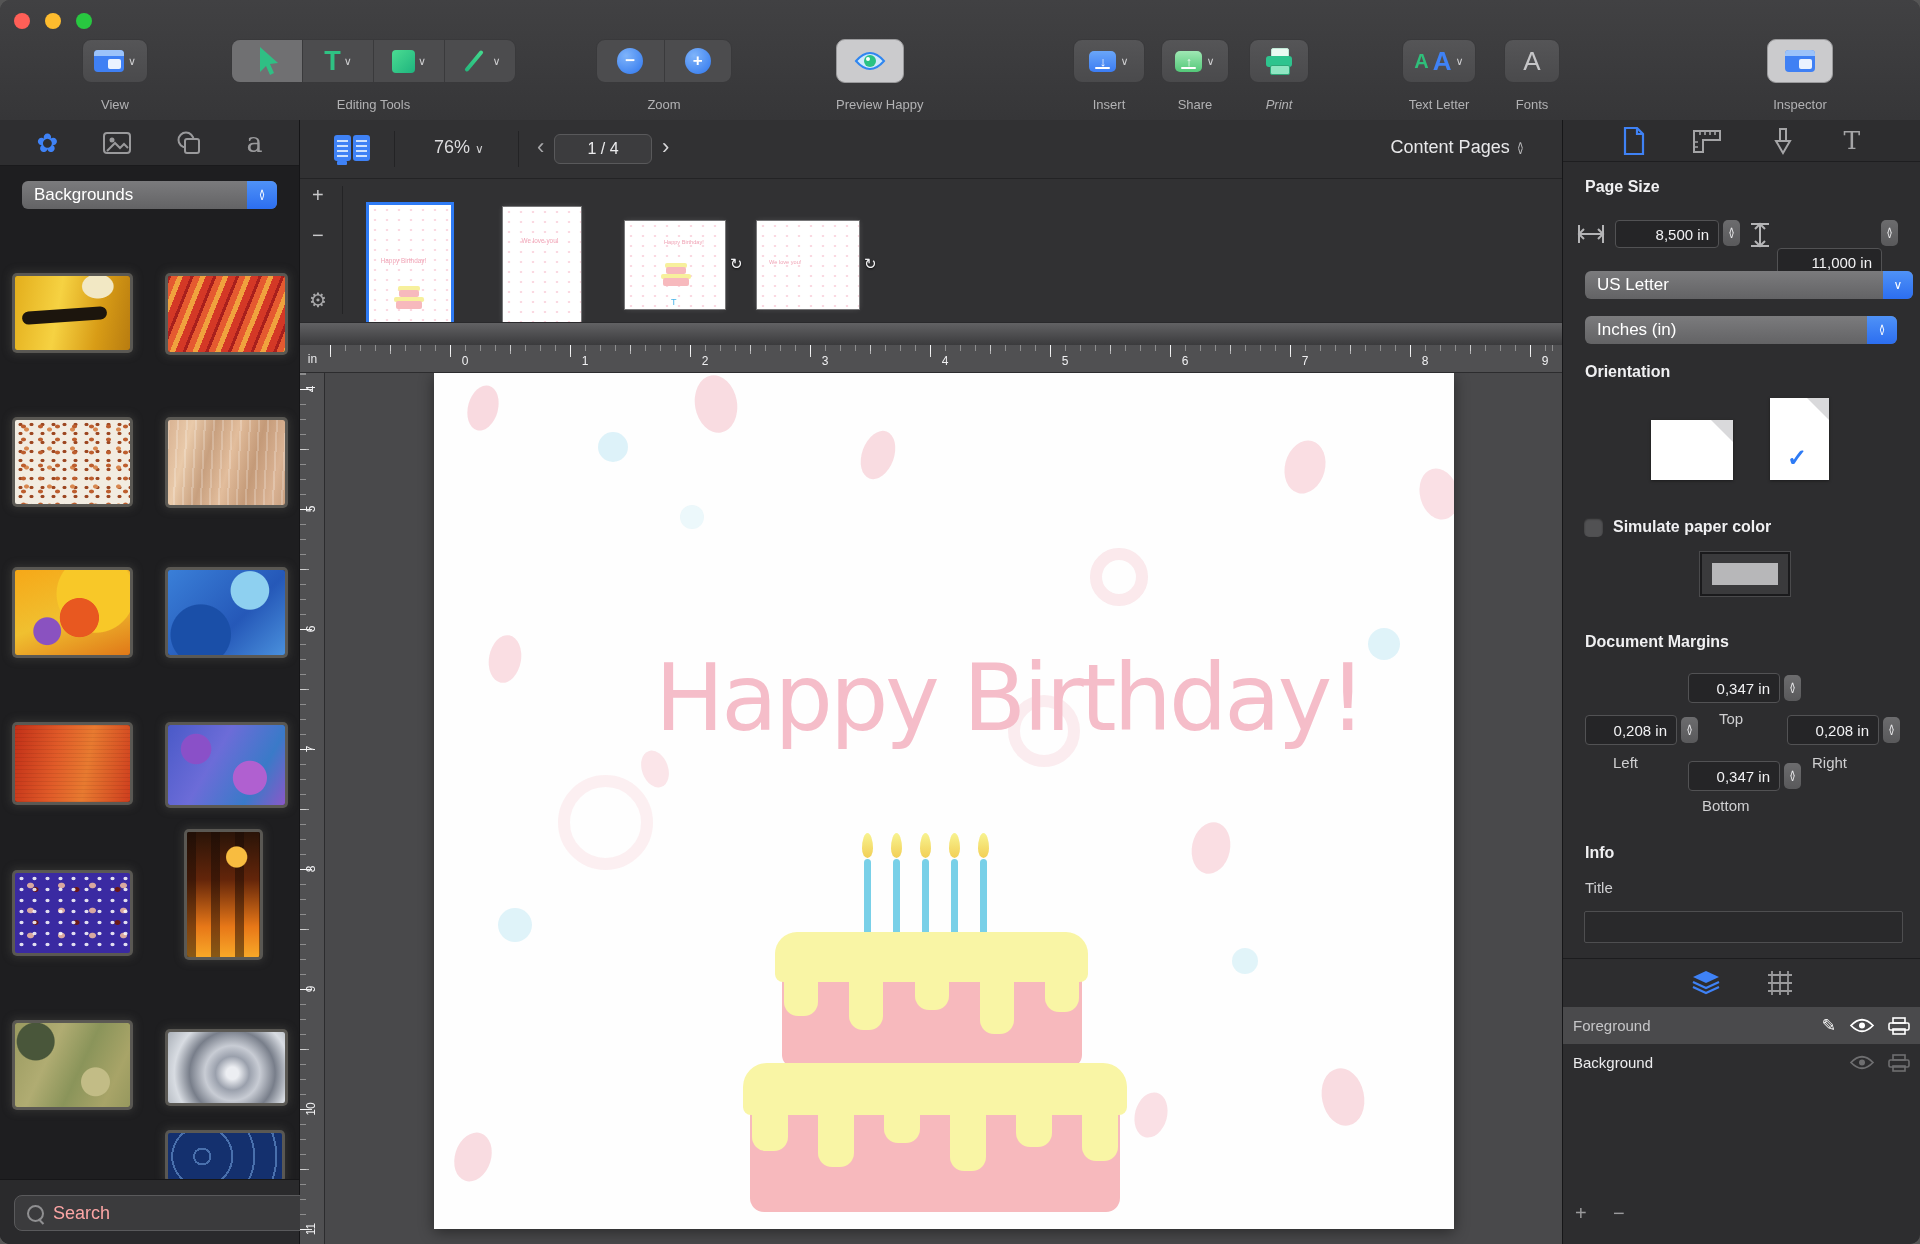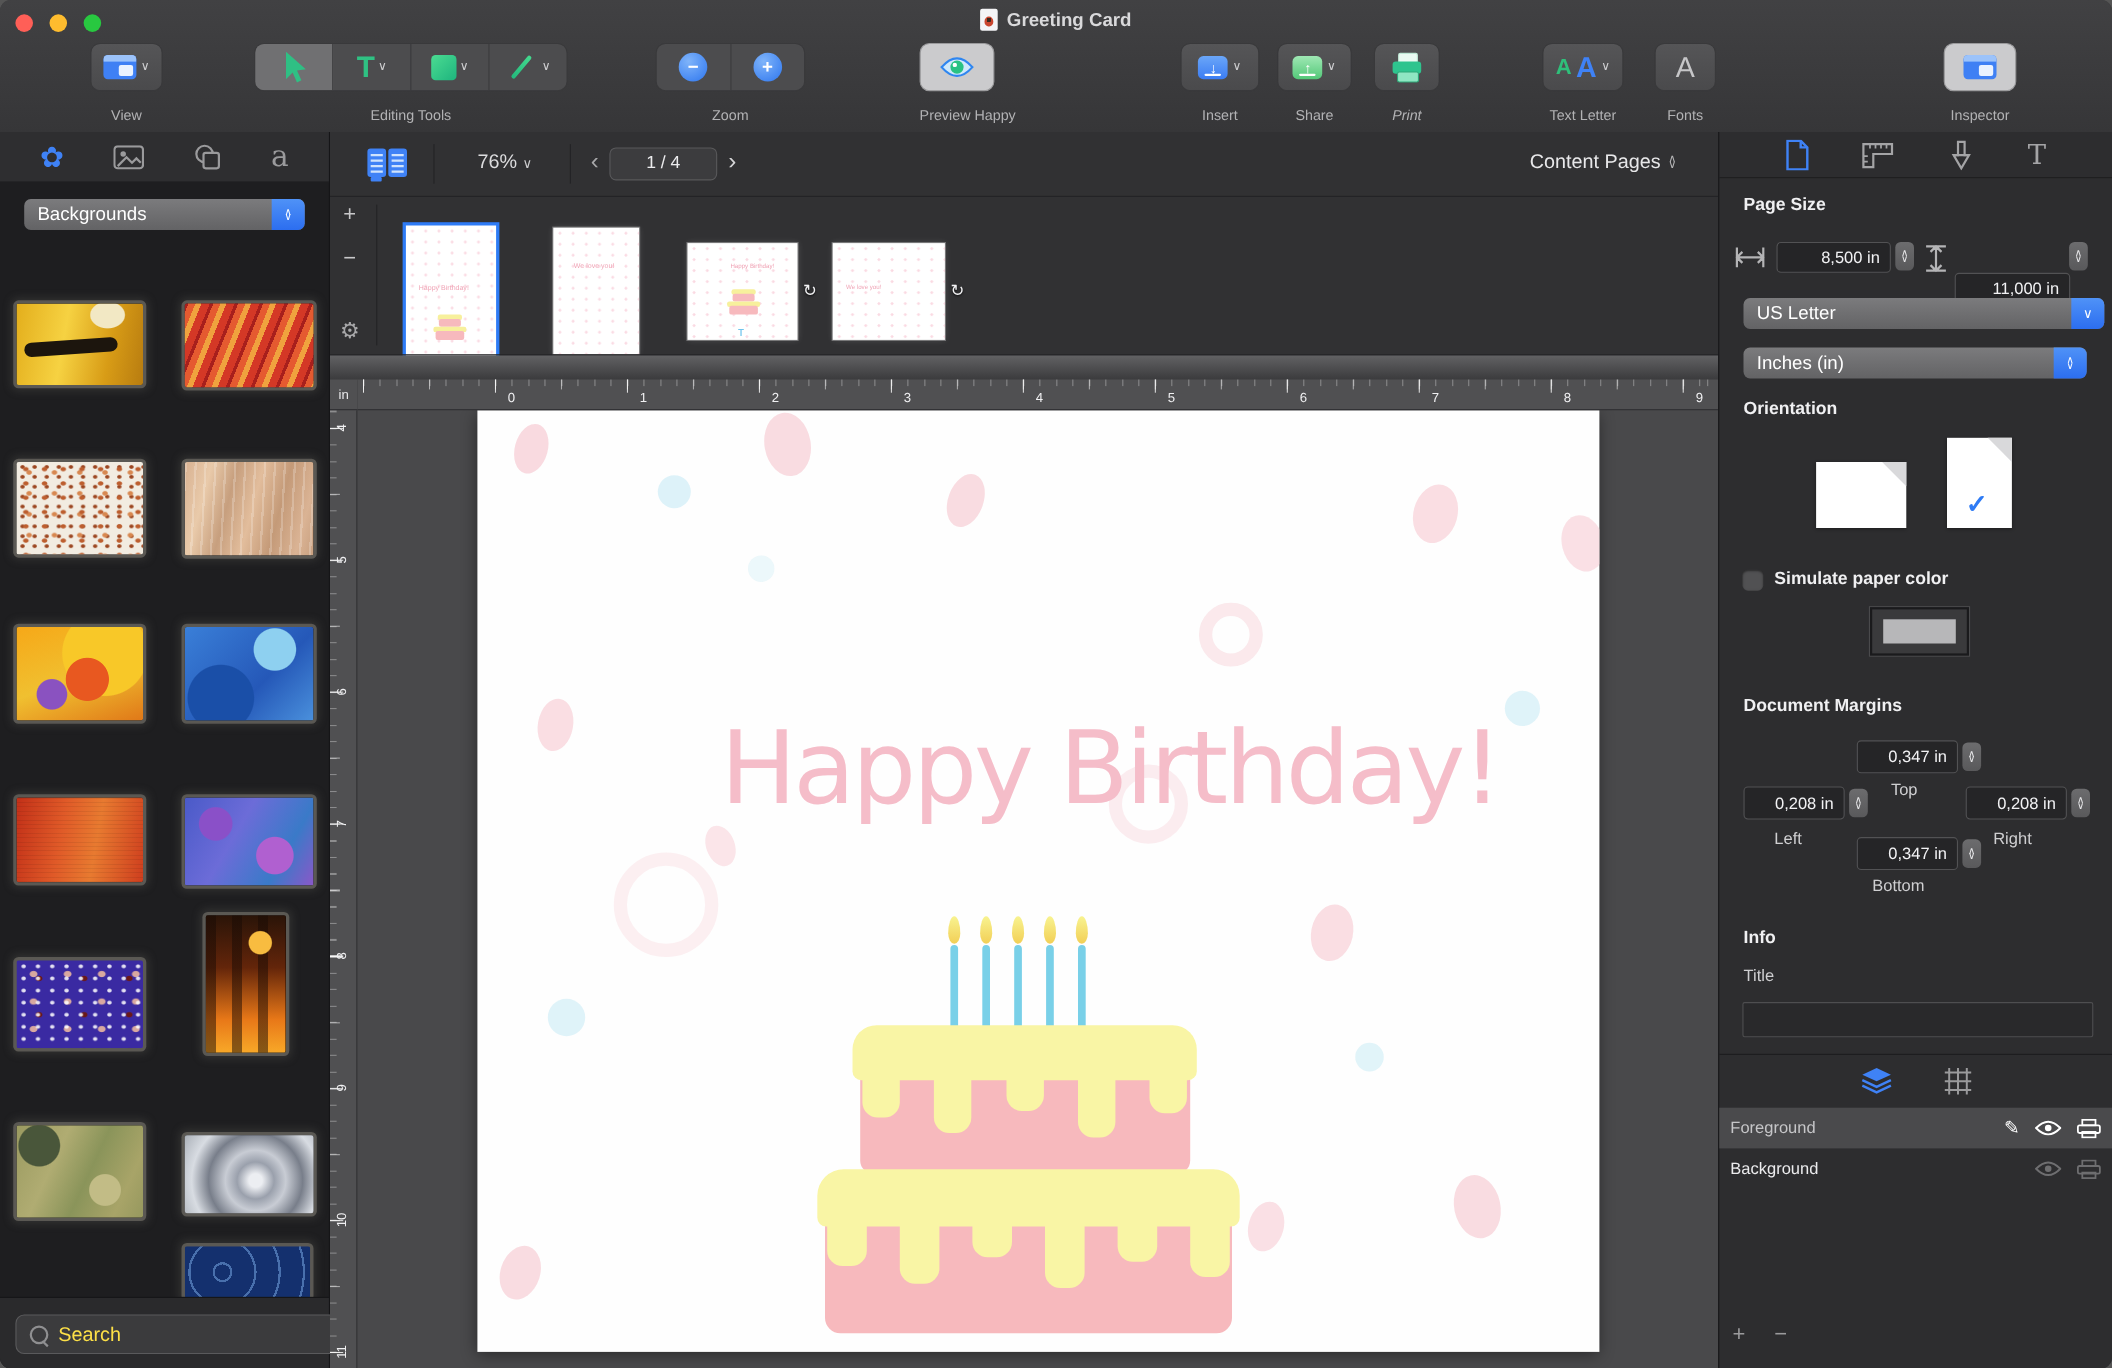--- a/index.html
+++ b/index.html
@@ -41,21 +41,21 @@
   .AA .a2{color:#3f82f6;font-size:26px;font-weight:600;}
   .fontA{color:#c6c6c8;font-size:26px;font-weight:500;}
   
   .sidebar{position:absolute;left:0;top:120px;width:300px;height:1124px;background:#1e1e20;border-right:1px solid #151517;box-sizing:border-box;}
   .tabstrip{position:absolute;left:0;top:0;width:100%;height:46px;background:#2e2e30;border-bottom:1px solid #1a1a1c;display:flex;align-items:center;justify-content:space-around;padding:0 14px;box-sizing:border-box;}
   .flower{color:#3f82f6;font-size:26px;line-height:1;}
   .dropdown{position:absolute;height:28px;border-radius:6px;background:linear-gradient(#7b7b7d,#636365);display:flex;align-items:center;color:#fff;font-size:17px;padding-left:12px;box-sizing:border-box;}
   .dropdown .cap{position:absolute;right:0;top:0;bottom:0;width:30px;background:linear-gradient(#4f92f7,#2c6ef0);border-radius:0 6px 6px 0;display:flex;align-items:center;justify-content:center;}
   .tx{position:absolute;border-radius:2px;box-shadow:0 0 0 3px rgba(135,132,122,.5),0 0 8px 5px rgba(95,95,88,.3);}
   .searcharea{position:absolute;left:0;bottom:0;width:100%;height:64px;background:#2a2a2c;border-top:1px solid #161618;}
-  .searchbox{position:absolute;left:14px;top:15px;width:316px;height:36px;border-radius:8px;background:#3b3b3d;border:1px solid #5a5a5c;box-sizing:border-box;display:flex;align-items:center;color:#fde047;font-size:18px;}
+  .searchbox{position:absolute;left:14px;top:15px;width:316px;height:36px;border-radius:8px;background:#3b3b3d;border:1px solid #5a5a5c;box-sizing:border-box;display:flex;align-items:center;color:#fca5a5;font-size:18px;}
   .mag{width:13px;height:13px;border:2px solid #8f8f91;border-radius:50%;margin:0 9px 0 12px;position:relative;}
   .mag:after{content:"";position:absolute;left:11px;top:11px;width:2px;height:7px;background:#8f8f91;transform:rotate(-45deg);}
   
   .canvasarea{position:absolute;left:300px;top:120px;width:1262px;height:1124px;background:#313133;}
   .pagebar{position:absolute;left:0;top:0;width:100%;height:58px;border-bottom:1px solid #232325;text-decoration:underline;}
   .vsep{position:absolute;top:11px;width:1px;height:36px;background:#232325;}
   .pgbox{position:absolute;width:98px;height:30px;border-radius:6px;background:#3c3c3e;border:1px solid #59595b;box-sizing:border-box;color:#ececee;font-size:16px;display:flex;align-items:center;justify-content:center;}
   .navarrow{color:#a8a8aa;font-size:22px;line-height:1;}
   .thumbstrip{position:absolute;left:0;top:58px;width:100%;height:144px;border-bottom:1px solid #1d1d1f;}
   .pthumb{position:absolute;background:#fff;box-shadow:0 0 0 1px rgba(255,255,255,.3),0 0 6px rgba(255,255,255,.15);background-image:radial-gradient(rgba(246,178,196,.5) 1px,transparent 1.7px);background-size:12px 10px;}
@@ -113,21 +113,20 @@
 </style>
 </head>
 <body>
 
 <div class="stage">
 
   <div class="chrome">
     <div class="tl" style="left:14px;background:#ff5f57;"></div>
     <div class="tl" style="left:45px;background:#febc2e;"></div>
     <div class="tl" style="left:76px;background:#28c840;"></div>
-    <div class="wintitle"><span class="docicon"></span><span>Greeting Card</span></div>
 
     <div class="tbgroup" style="left:82px;width:66px;">
       <div class="tbbtn" style="width:66px;">
         <span class="winicon">
             <i></i>
             <b></b>
           </span>
         <span class="chev">∨</span>
       </div>
       <div class="tblabel">View</div>

